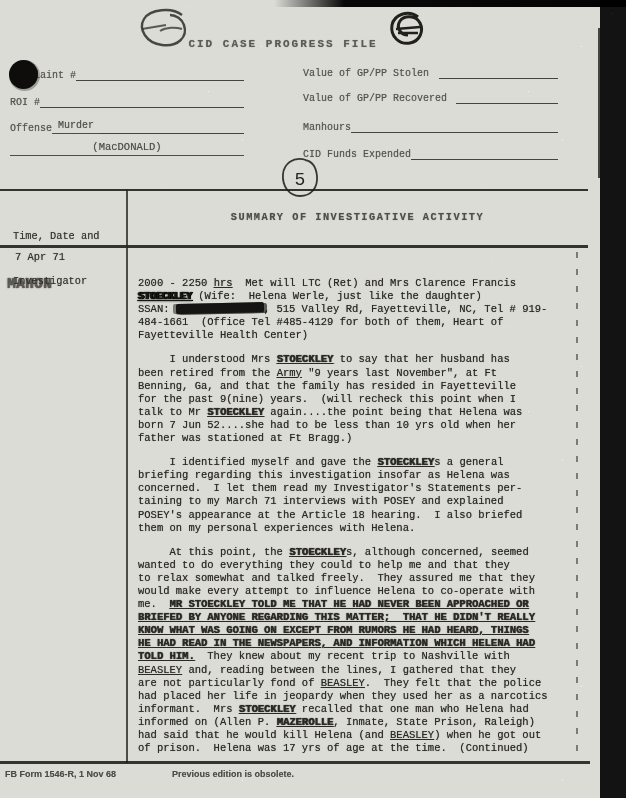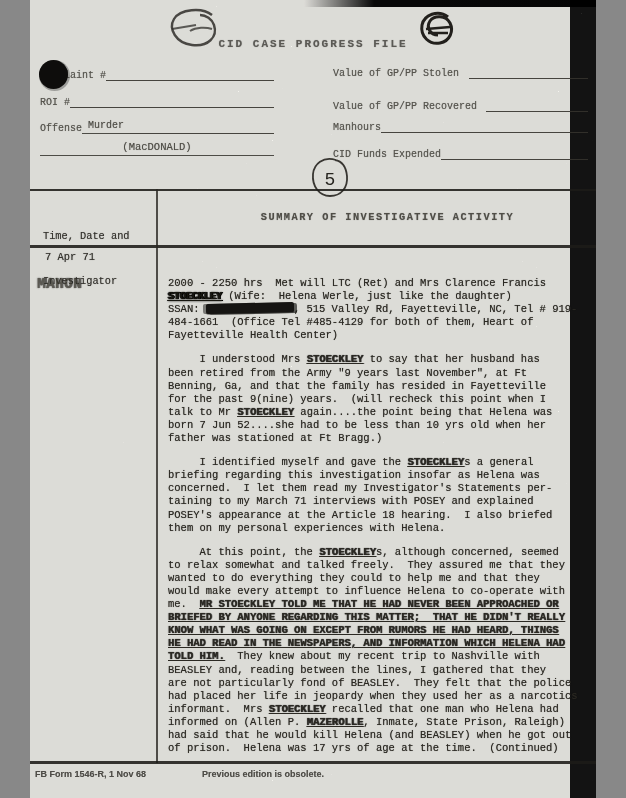--- a/index.html
+++ b/index.html
@@ -1,18 +1,18 @@
 <!DOCTYPE html>
 <html><head>
 <meta charset="utf-8">
 <title>Scanned CID Case Progress File</title>
 <style>
   html,body{margin:0;padding:0;background:#888;}
   #page{
-    position:relative;width:566px;height:798px;margin:0 auto;
+    position:relative;width:626px;height:798px;margin:0 auto;
     background:#f7f6f1;overflow:hidden;
     font-family:"Liberation Mono","DejaVu Sans Mono",monospace;
     color:#2e2c27;
   }
   .abs{position:absolute;}
   
   .top-bar{left:274px;top:0;width:352px;height:7px;
     background:linear-gradient(90deg,rgba(0,0,0,0) 0,#0a0a0a 70px,#050505 100%);}
   .edge-vline{left:598px;top:28px;width:2px;height:150px;background:#141414;opacity:.75;}
   .grain{pointer-events:none;}
@@ -46,21 +46,21 @@
     text-shadow:0 0 .8px rgba(40,40,40,.6);}
   .entry-inv{left:7px;top:276px;font-size:14px;font-weight:700;color:#3b3931;
     letter-spacing:.6px;text-shadow:0 0 1.6px rgba(30,30,30,.95),1px 0 0 rgba(30,30,30,.6);
     opacity:.8;}
   
   #body-text{left:138px;top:277px;width:446px;font-size:10.5px;line-height:13.1px;
     color:#2b2923;text-shadow:0 0 .7px rgba(35,33,28,.65);}
   .para{margin:0 0 11px 0;}
   .bline{white-space:pre;}
   .seg-p{}
-  .seg-u{text-underline-offset:1px;}
+  .seg-u{text-decoration:underline;text-underline-offset:1px;}
   .seg-s{font-weight:700;text-decoration:underline;
     text-shadow:0 0 1.1px rgba(20,20,20,.9),.8px 0 0 rgba(25,25,25,.6);}
   .seg-h{font-weight:700;text-decoration:underline;color:#17160f;letter-spacing:-.3px;
     text-shadow:0 0 1.8px #000,1px 0 0 #000,-1px 0 0 rgba(0,0,0,.8);}
   .seg-c{text-decoration:underline;font-weight:600;
     text-shadow:0 0 1.1px rgba(25,25,25,.85),.6px 0 0 rgba(30,30,30,.5);}
   .seg-redact{display:inline-block;width:88px;height:10px;background:#161513;
     vertical-align:-1px;border-radius:2px;transform:rotate(-1.2deg);
     box-shadow:3px 1px 0 rgba(22,21,19,.65),-3px 0 0 rgba(22,21,19,.5),0 1px 0 rgba(22,21,19,.4);}
   
@@ -122,21 +122,21 @@
     <span class="ln"></span>
   </div>
   <div class="abs frow" style="left:10px;top:141px;width:234px;">
     <span class="val-center">(MacDONALD)</span>
   </div>
 
   <div class="abs frow" style="left:303px;top:64px;width:255px;gap:10px;">
     <span class="lbl">Value of GP/PP Stolen</span>
     <span class="ln"></span>
   </div>
-  <div class="abs frow" style="left:303px;top:97px;width:255px;gap:9px;">
+  <div class="abs frow" style="left:303px;top:89px;width:255px;gap:9px;">
     <span class="lbl">Value of GP/PP Recovered</span>
     <span class="ln"></span>
   </div>
   <div class="abs frow" style="left:303px;top:118px;width:255px;">
     <span class="lbl">Manhours</span>
     <span class="ln"></span>
   </div>
   <div class="abs frow" style="left:303px;top:145px;width:255px;">
     <span class="lbl">CID Funds Expended</span>
     <span class="ln"></span>
@@ -182,22 +182,22 @@
       <div class="para">
         <div class="bline"><span class="seg-p">     I identified myself and gave the </span><span class="seg-s">STOECKLEY</span><span class="seg-p">s a general</span></div>
         <div class="bline"><span class="seg-p">briefing regarding this investigation insofar as Helena was</span></div>
         <div class="bline"><span class="seg-p">concerned.  I let them read my Investigator's Statements per-</span></div>
         <div class="bline"><span class="seg-p">taining to my March 71 interviews with POSEY and explained</span></div>
         <div class="bline"><span class="seg-p">POSEY's appearance at the Article 18 hearing.  I also briefed</span></div>
         <div class="bline"><span class="seg-p">them on my personal experiences with Helena.</span></div>
       </div>
       <div class="para">
         <div class="bline"><span class="seg-p">     At this point, the </span><span class="seg-s">STOECKLEY</span><span class="seg-p">s, although concerned, seemed</span></div>
+        <div class="bline"><span class="seg-p">wanted to do everything they could to help me and that they</span></div>
         <div class="bline"><span class="seg-p">to relax somewhat and talked freely.  They assured me that they</span></div>
-        <div class="bline"><span class="seg-p">wanted to do everything they could to help me and that they</span></div>
         <div class="bline"><span class="seg-p">would make every attempt to influence Helena to co-operate with</span></div>
         <div class="bline"><span class="seg-p">me.  </span><span class="seg-c">MR STOECKLEY TOLD ME THAT HE HAD NEVER BEEN APPROACHED OR</span></div>
         <div class="bline"><span class="seg-c">BRIEFED BY ANYONE REGARDING THIS MATTER;  THAT HE DIDN'T REALLY</span></div>
         <div class="bline"><span class="seg-c">KNOW WHAT WAS GOING ON EXCEPT FROM RUMORS HE HAD HEARD, THINGS</span></div>
         <div class="bline"><span class="seg-c">HE HAD READ IN THE NEWSPAPERS, AND INFORMATION WHICH HELENA HAD</span></div>
         <div class="bline"><span class="seg-c">TOLD HIM.</span><span class="seg-p">  They knew about my recent trip to Nashville with</span></div>
         <div class="bline"><span class="seg-u">BEASLEY</span><span class="seg-p"> and, reading between the lines, I gathered that they</span></div>
         <div class="bline"><span class="seg-p">are not particularly fond of </span><span class="seg-u">BEASLEY</span><span class="seg-p">.  They felt that the police</span></div>
         <div class="bline"><span class="seg-p">had placed her life in jeopardy when they used her as a narcotics</span></div>
         <div class="bline"><span class="seg-p">informant.  Mrs </span><span class="seg-s">STOECKLEY</span><span class="seg-p"> recalled that one man who Helena had</span></div>

